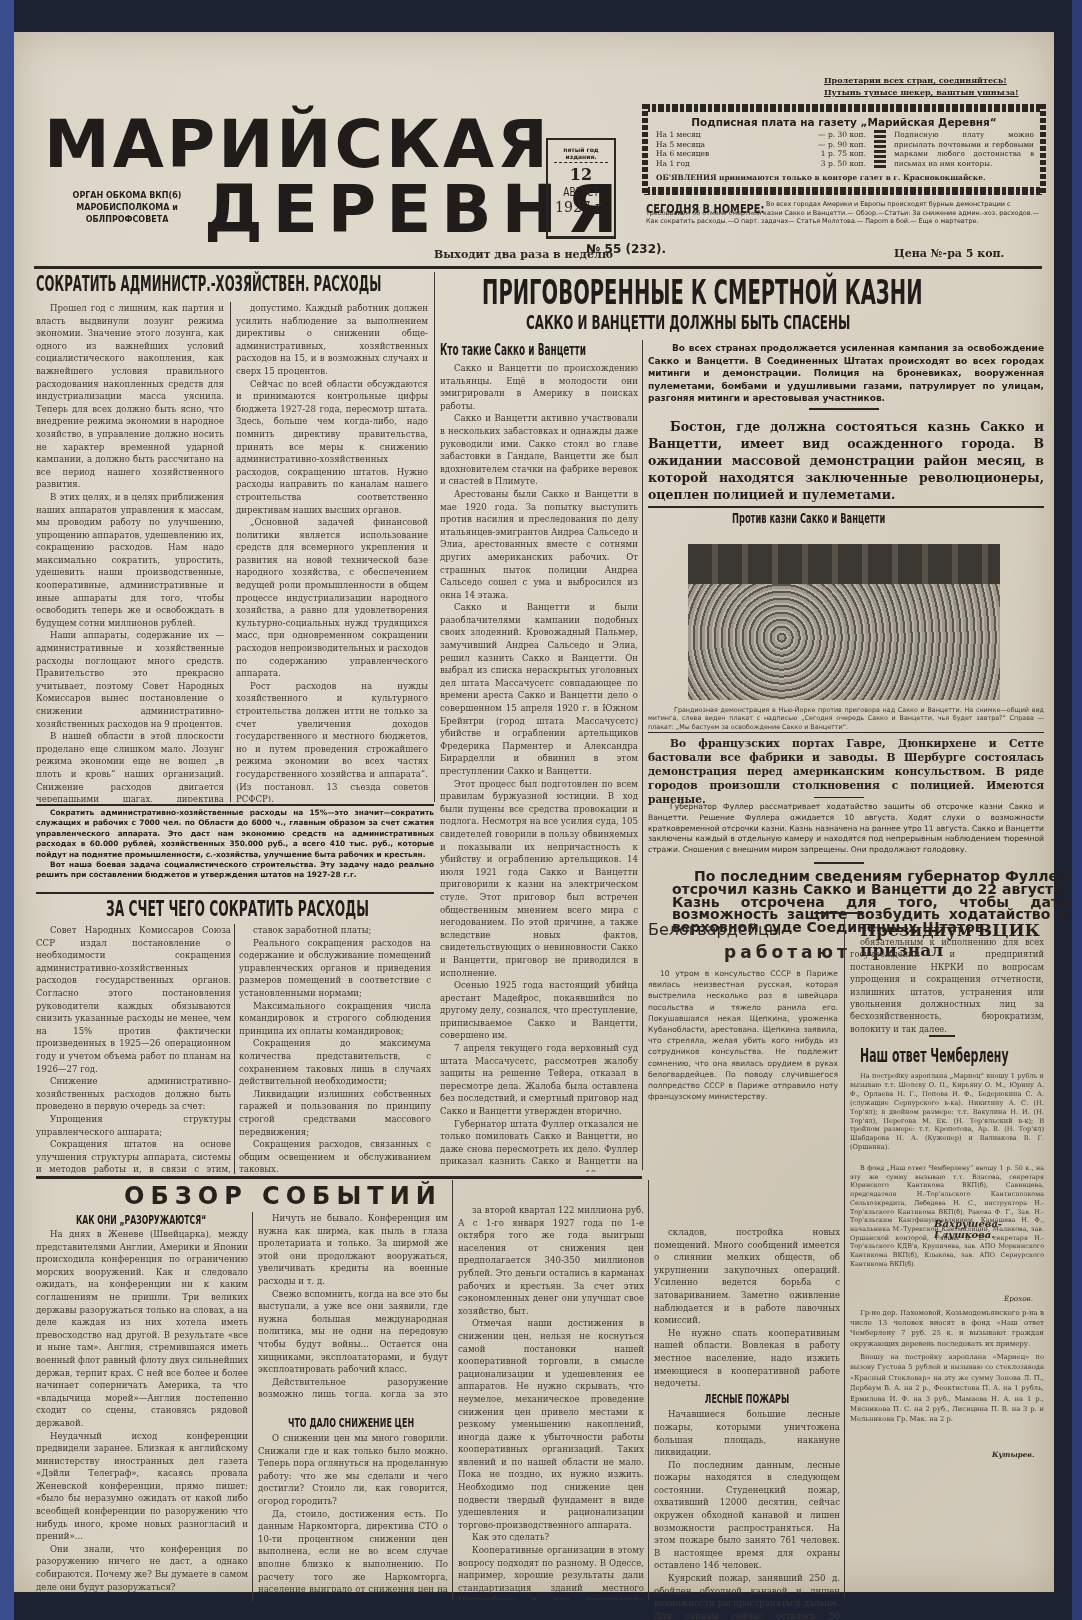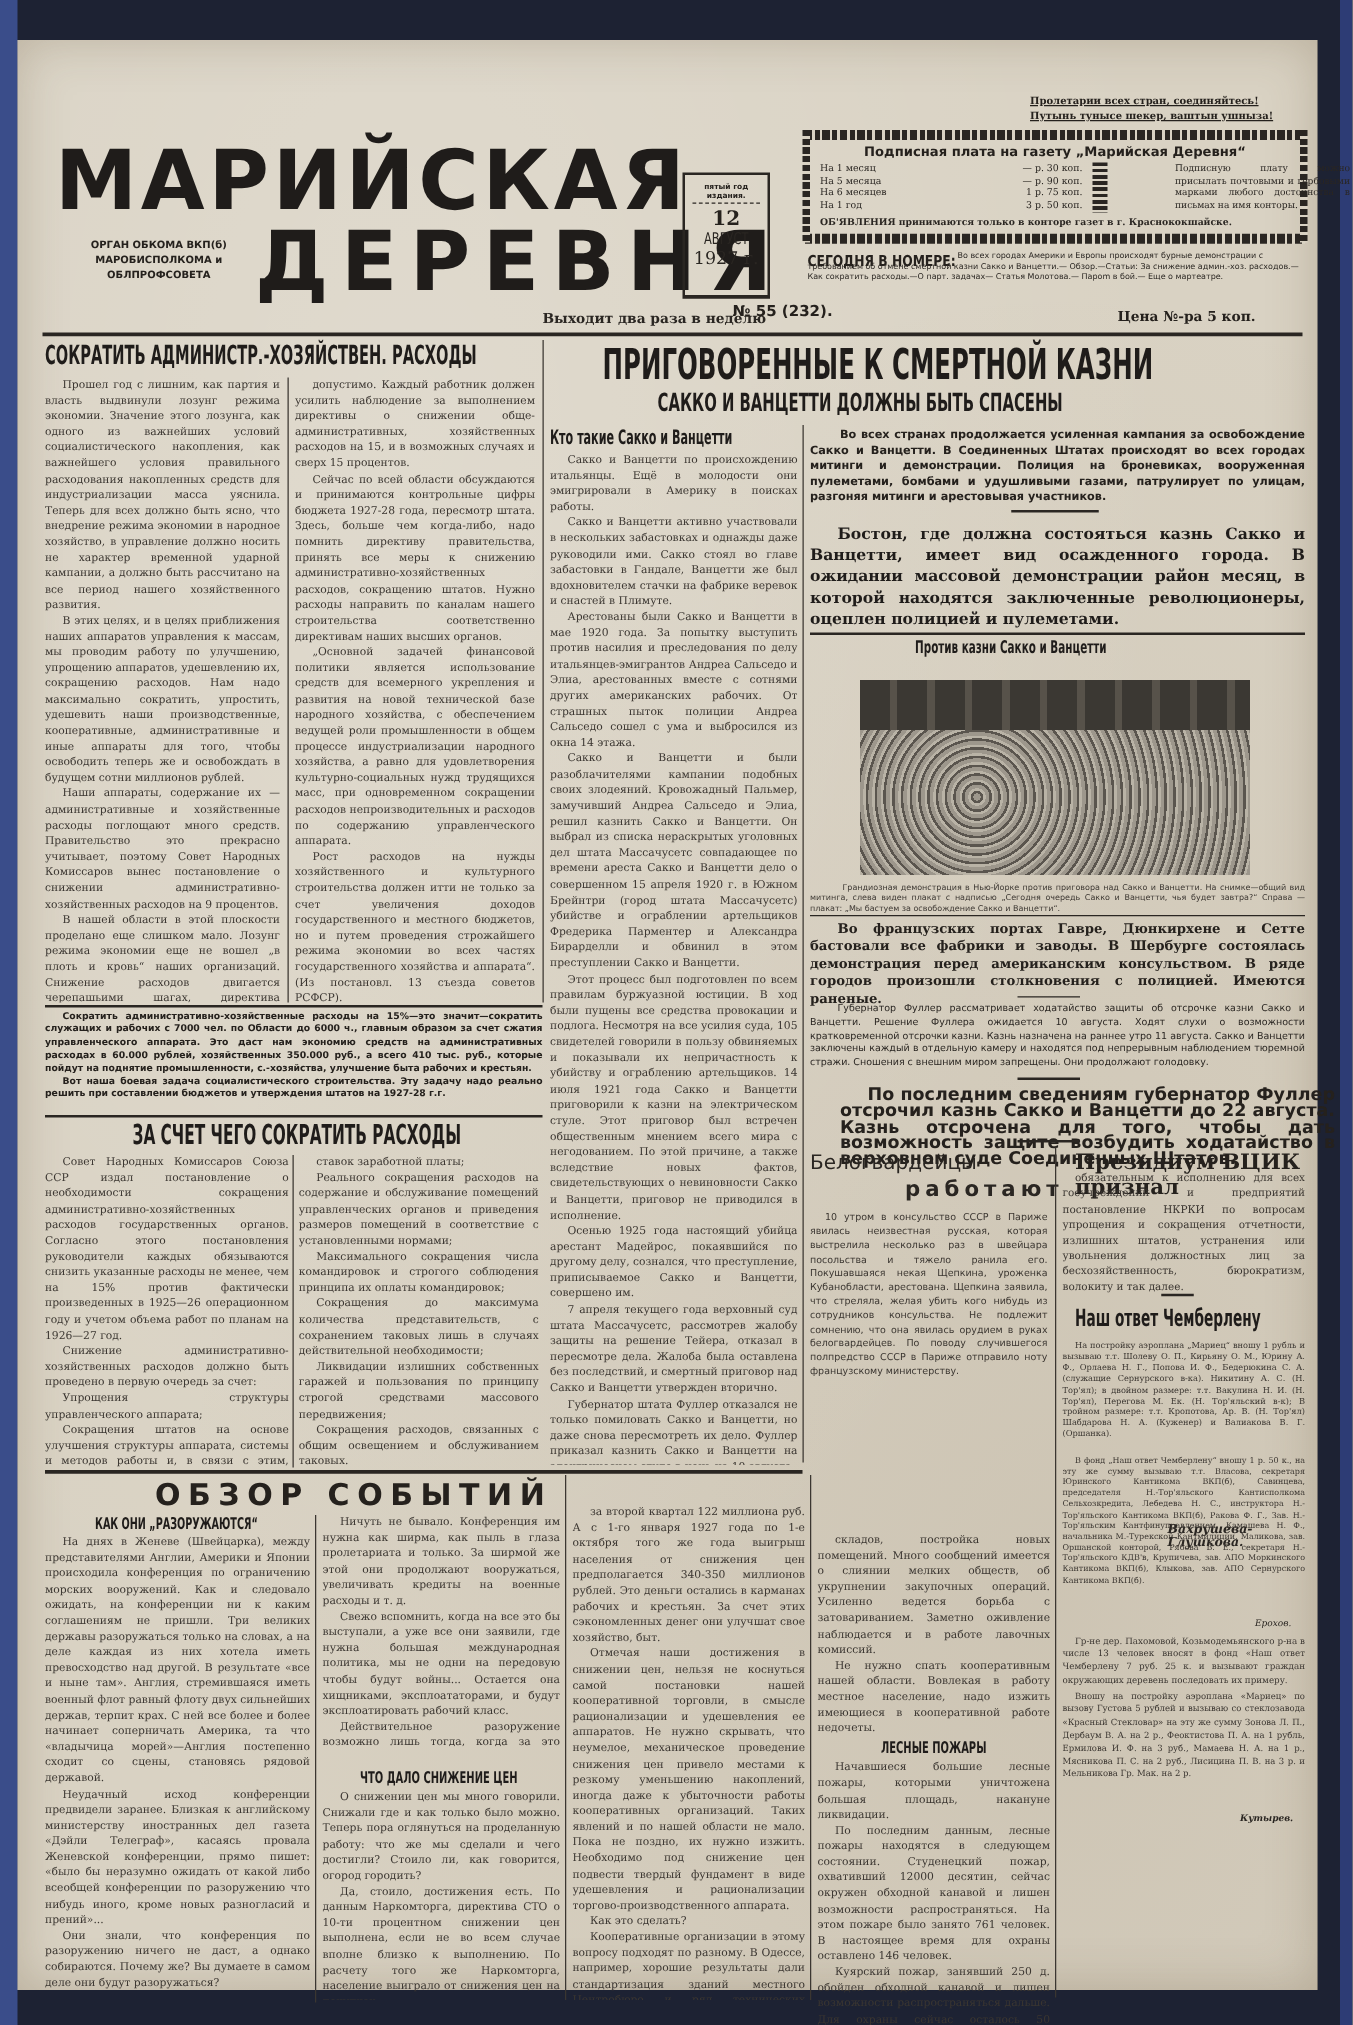--- a/index.html
+++ b/index.html
@@ -75,21 +75,21 @@
     <div style="display:flex;justify-content:space-between;">
         <span>На 6 месяцев</span>
         <span>1 р. 75 коп.</span>
       </div>
     <div style="display:flex;justify-content:space-between;">
         <span>На 1 год</span>
         <span>3 р. 50 коп.</span>
       </div>
   </div>
   <div class="abs" style="left:860px;top:98px;width:12px;height:40px;background:repeating-linear-gradient(180deg,#2a2622 0 3px,transparent 3px 5px);"></div>
-  <div class="abs" style="left:880px;top:98px;width:140px;font-size:7.3px;line-height:9.5px;text-align:justify;margin-left:46px;">Подписную плату можно присылать почтовыми и гербовыми марками любого достоинства в письмах на имя конторы.</div>
+  <div class="abs" style="left:880px;top:98px;width:140px;font-size:7.3px;line-height:9.5px;text-align:justify;">Подписную плату можно присылать почтовыми и гербовыми марками любого достоинства в письмах на имя конторы.</div>
   <div class="abs" style="left:642px;top:141px;width:380px;font-size:7.4px;font-weight:bold;white-space:nowrap;overflow:hidden;">ОБ'ЯВЛЕНИЯ принимаются только в конторе газет в г. Краснококшайске.</div>
 
   <div class="abs sans bold" style="left:632px;top:170px;font-size:12px;transform:scaleX(.82);transform-origin:left;">СЕГОДНЯ В НОМЕРЕ:</div>
   <div class="abs sans" style="left:632px;top:168px;width:396px;font-size:6.4px;line-height:8.6px;text-indent:120px;">Во всех городах Америки и Европы происходят бурные демонстрации с требованием об отмене смертной казни Сакко и Ванцетти.— Обзор.—Статьи: За снижение админ.-хоз. расходов.—Как сократить расходы.—О парт. задачах— Статья Молотова.— Пароm в бой.— Еще о мартеатре.</div>
   <div class="abs bold" style="left:880px;top:215px;font-size:11px;">Цена №-ра 5 коп.</div>
 
   <div class="hr" style="left:20px;top:234px;width:1008px;height:3px;"></div>
 
   <div class="abs headline" style="left:22px;top:240px;font-size:21px;transform:scaleX(.62);">СОКРАТИТЬ АДМИНИСТР.-ХОЗЯЙСТВЕН. РАСХОДЫ</div>
   <div class="vr" style="left:420px;top:240px;height:530px;"></div>

